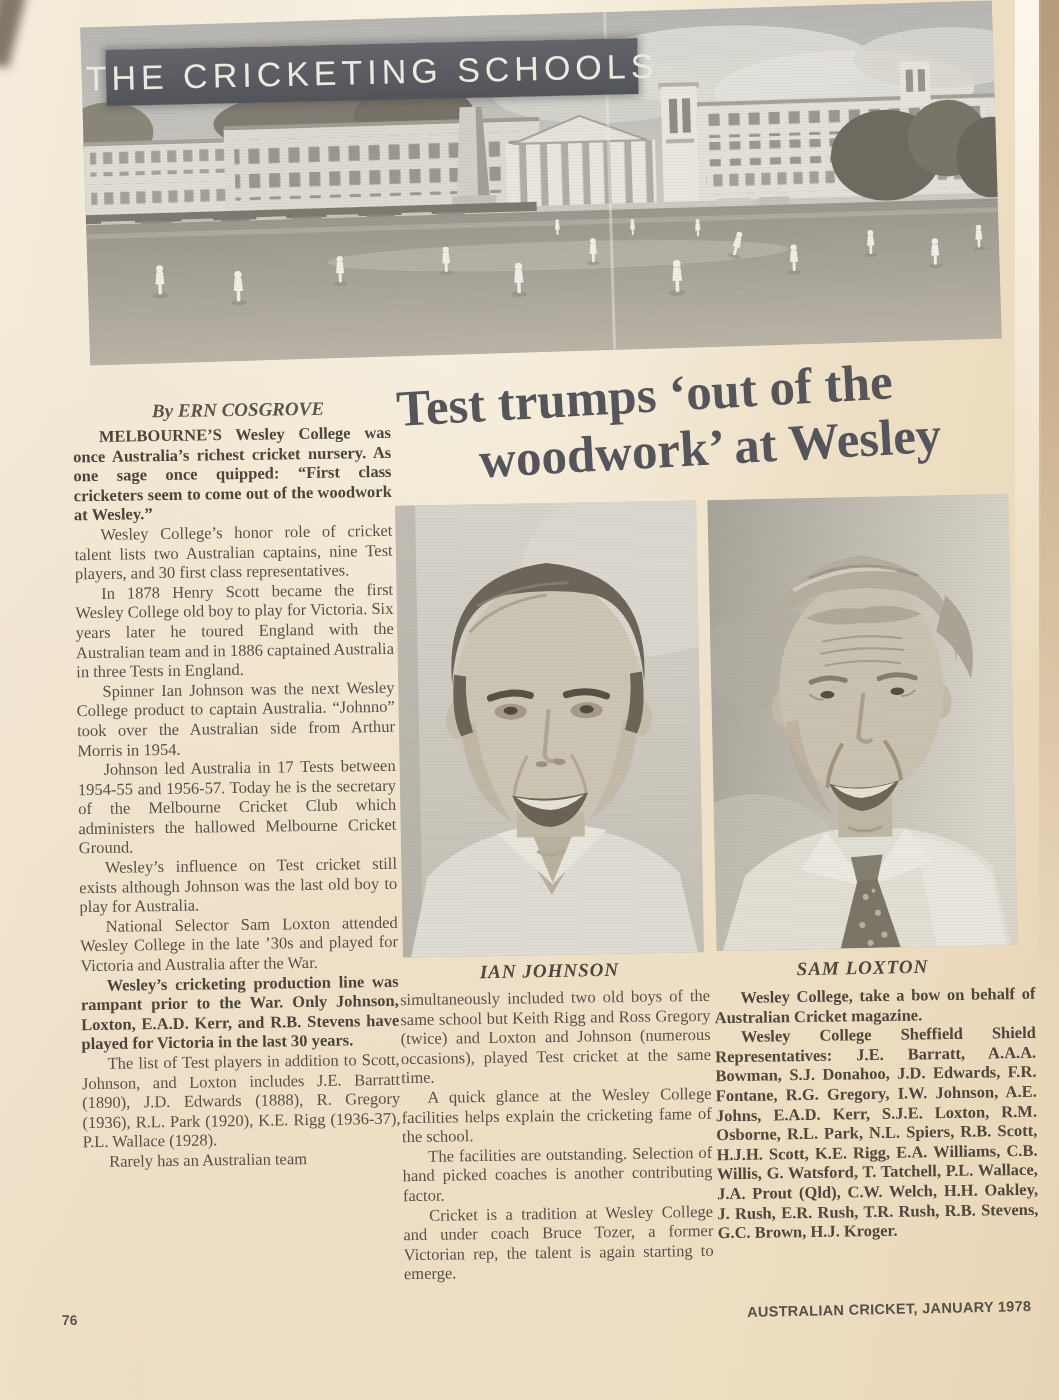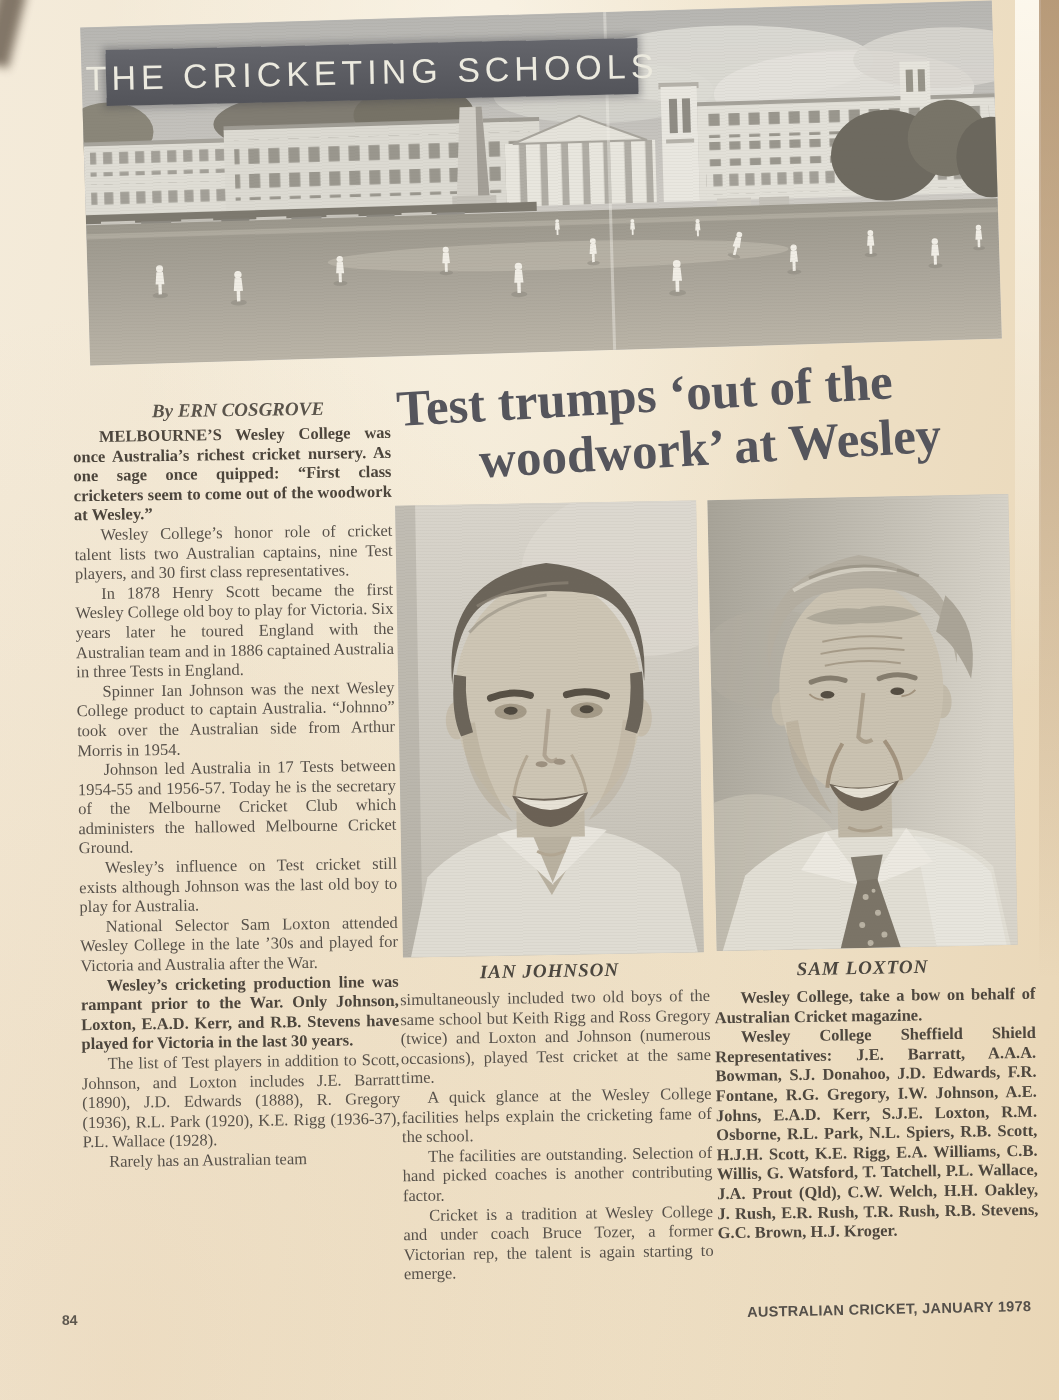--- a/index.html
+++ b/index.html
@@ -350,19 +350,19 @@
     <p>A quick glance at the Wesley College facilities helps explain the cricketing fame of the school.</p>
     <p>The facilities are outstanding. Selection of hand picked coaches is another contributing factor.</p>
     <p>Cricket is a tradition at Wesley College and under coach Bruce Tozer, a former Victorian rep, the talent is again starting to emerge.</p>
   </div>
 
   <div class="col col-right">
     <p>Wesley College, take a bow on behalf of Australian Cricket magazine.</p>
     <p>Wesley College Sheffield Shield Representatives: J.E. Barratt, A.A.A. Bowman, S.J. Donahoo, J.D. Edwards, F.R. Fontane, R.G. Gregory, I.W. Johnson, A.E. Johns, E.A.D. Kerr, S.J.E. Loxton, R.M. Osborne, R.L. Park, N.L. Spiers, R.B. Scott, H.J.H. Scott, K.E. Rigg, E.A. Williams, C.B. Willis, G. Watsford, T. Tatchell, P.L. Wallace, J.A. Prout (Qld), C.W. Welch, H.H. Oakley, J. Rush, E.R. Rush, T.R. Rush, R.B. Stevens, G.C. Brown, H.J. Kroger.</p>
   </div>
 
-  <div class="footer-left">84</div>
+  <div class="footer-left">76</div>
   <div class="footer-right">AUSTRALIAN CRICKET, JANUARY 1978</div>
 
   <div class="corner-tl"></div>
   <div class="edge-curl"></div>
   <div class="edge-right"></div>
 </div>
 
 </body></html>

